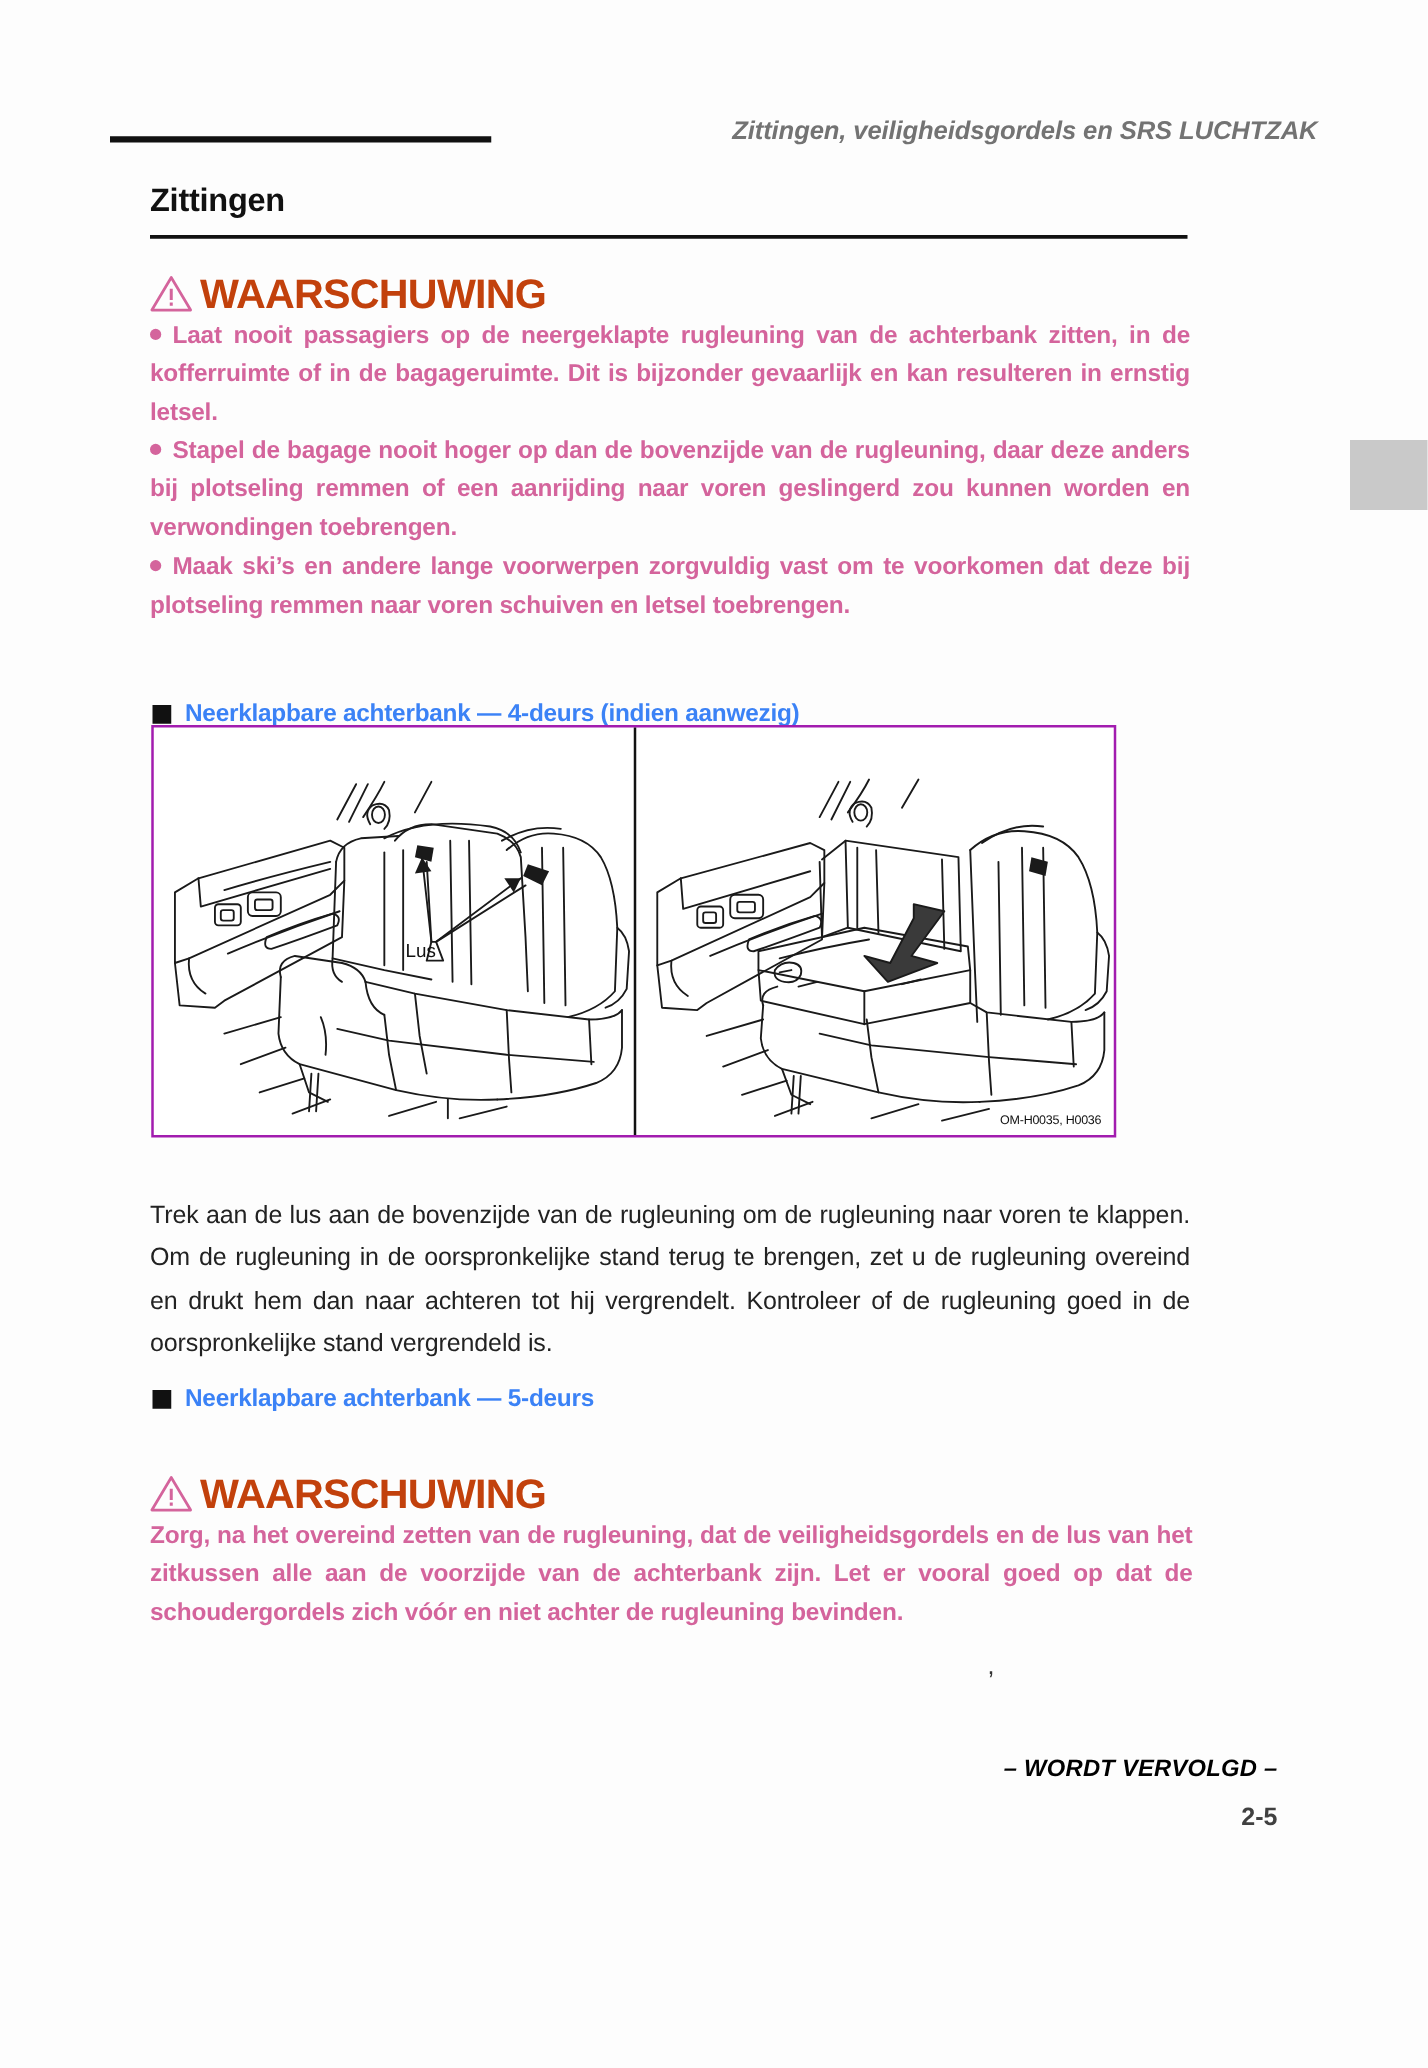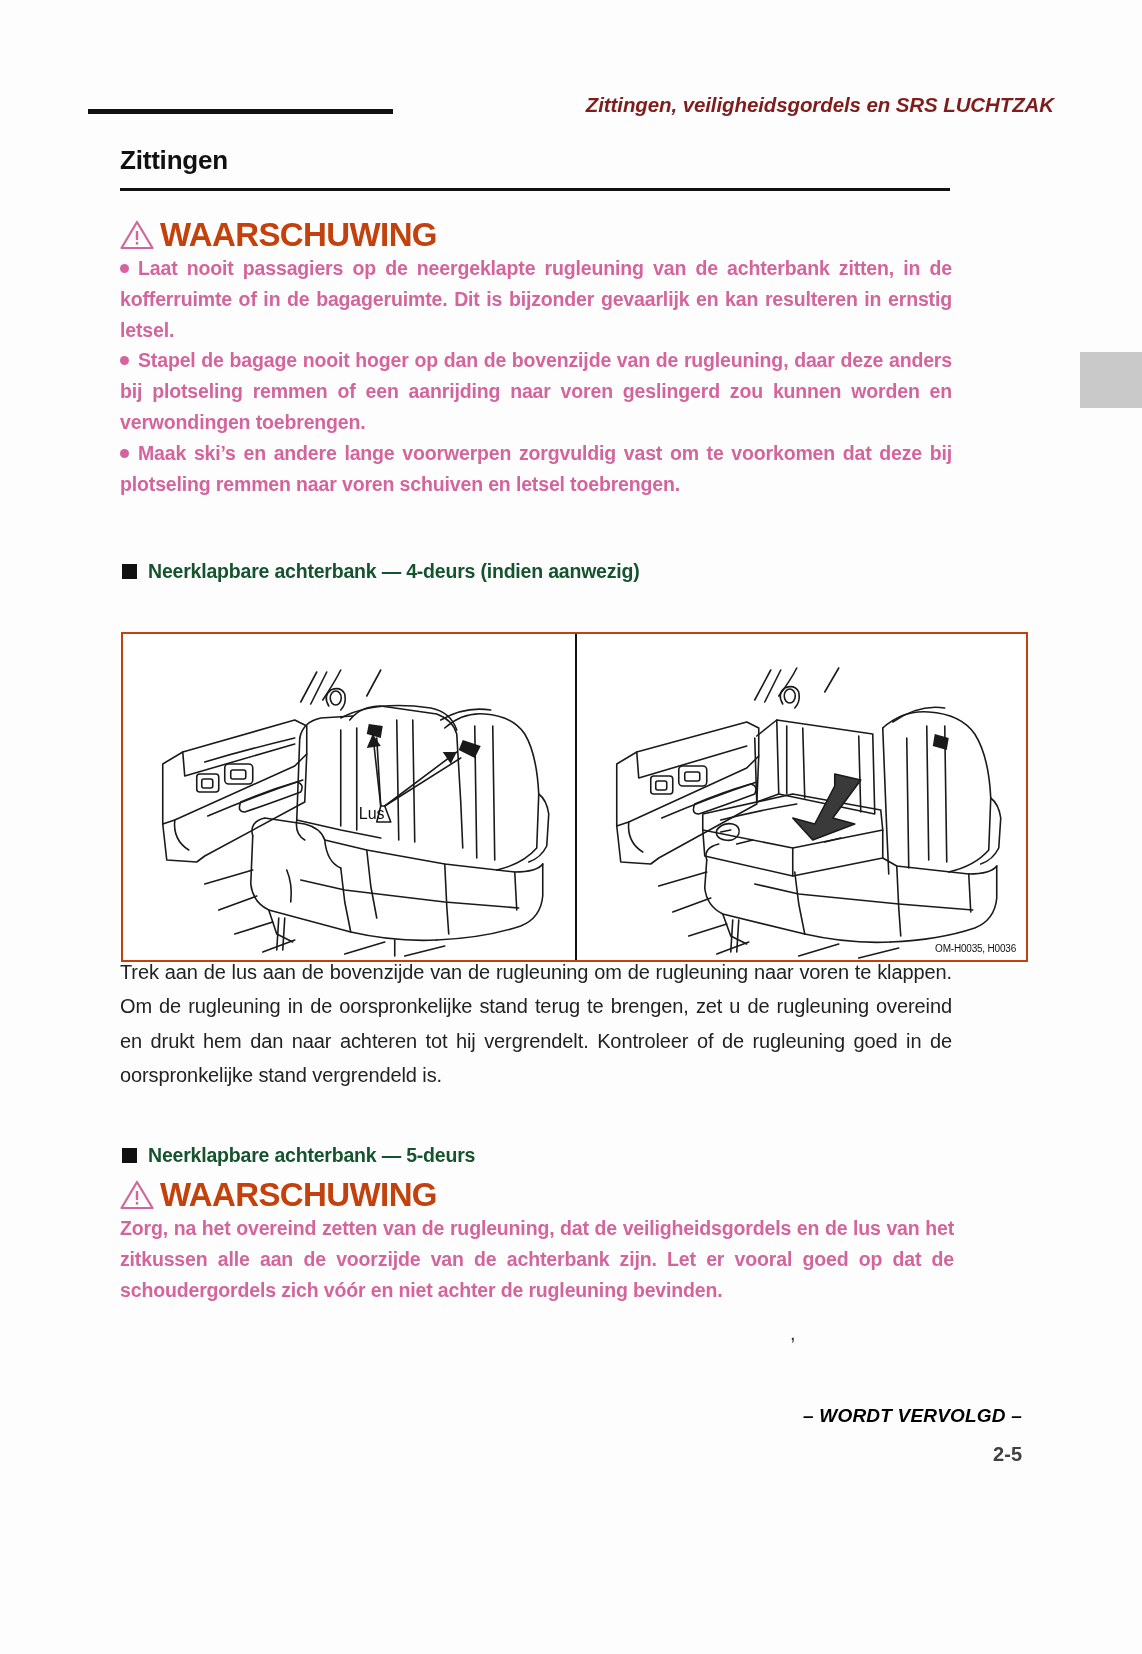--- a/index.html
+++ b/index.html
@@ -39,21 +39,21 @@
     background: #111;
     margin-top: 12px;
   }
   .header-title {
     flex: 1;
     text-align: right;
     font-weight: bold;
     font-style: italic;
     font-size: 20.5px;
     letter-spacing: -0.1px;
-    color: #7f1d1d;
+    color: #737373;
     white-space: nowrap;
   }
 
   
   .section-title {
     position: absolute;
     top: 145px;
     left: 120px;
     font-size: 26px;
     font-weight: bold;
@@ -119,40 +119,40 @@
   #warning-top .warn-body { margin-top: 2px; }
 
   
   .sub-head {
     display: flex;
     align-items: center;
     gap: 11px;
     font-size: 19.5px;
     font-weight: bold;
     letter-spacing: -0.2px;
-    color: #14532d;
+    color: #3b82f6;
   }
   .sq {
     width: 15px;
     height: 15px;
     background: #111;
     display: inline-block;
     flex: 0 0 auto;
   }
   #sub-head-4deurs { position: absolute; top: 560px; left: 122px; }
-  #sub-head-5deurs { position: absolute; top: 1144px; left: 122px; }
+  #sub-head-5deurs { position: absolute; top: 1108px; left: 122px; }
 
   
   #figure {
     position: absolute;
-    top: 632px;
+    top: 580px;
     left: 121px;
-    width: 907px;
+    width: 772px;
     height: 330px;
-    border: 2px solid #c2410c;
+    border: 2px solid #a21caf;
     box-sizing: border-box;
     background: #fff;
   }
   #figure .divider {
     position: absolute;
     top: 0; bottom: 0;
     left: 50%;
     width: 2px;
     background: #111;
   }

